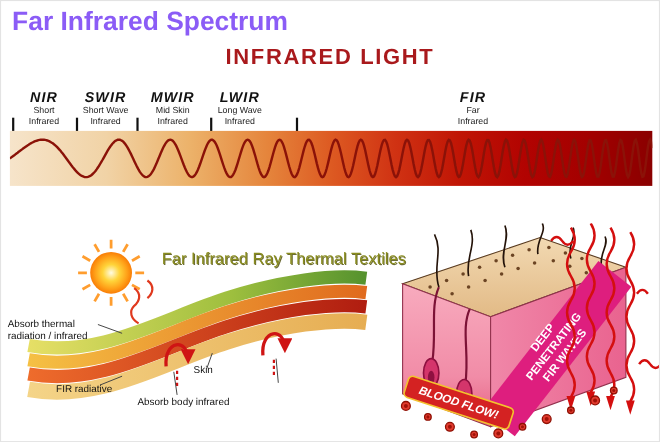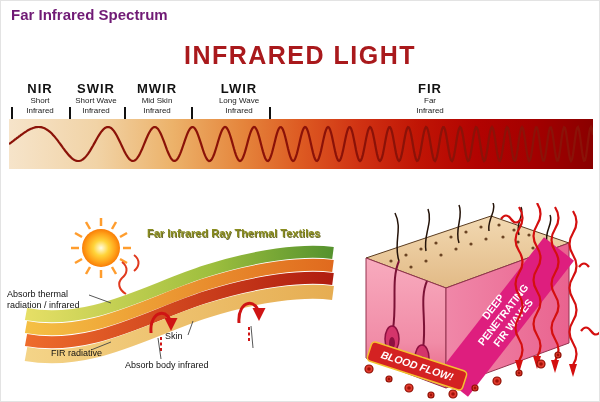--- a/index.html
+++ b/index.html
@@ -1,30 +1,30 @@
 <!DOCTYPE html>
 <html><head>
 <meta charset="utf-8">
 <style>
   html,body{margin:0;padding:0;background:#fff;}
   #canvas{position:relative;width:600px;height:402px;background:#fff;border:1px solid #e3e3e3;
     box-sizing:border-box;overflow:hidden;font-family:"Liberation Sans",sans-serif;}
-  #main-title{position:absolute;left:10px;top:5px;font-size:15px;font-weight:800;color:#701a75;}
-  #ir-heading{position:absolute;left:0;right:0;top:40px;text-align:center;font-size:25px;
+  #main-title{position:absolute;left:10px;top:5px;font-size:24px;font-weight:800;color:#8b5cf6;}
+  #ir-heading{position:absolute;left:0;right:0;top:40px;text-align:center;font-size:20px;
     font-weight:800;color:#a9191c;letter-spacing:1.5px;}
   .band{position:absolute;top:80px;transform:translateX(-50%);text-align:center;}
-  .band .abbr{font-size:13px;font-weight:800;color:#111;letter-spacing:1px;}
+  .band .abbr{font-size:13px;font-weight:800;color:#111;letter-spacing:1px;font-style:italic;}
   .band .sub{font-size:8px;color:#222;line-height:1.2;}
   .tick{position:absolute;top:106px;width:2px;height:26px;background:#111;}
   #spec-bar{position:absolute;left:8px;top:118px;width:584px;height:50px;
     background:linear-gradient(to right,#f6e4ca 0%,#f1d3a6 15%,#ecb26a 28%,#e5853c 40%,
       #dd5a22 50%,#d03213 60%,#c01505 70%,#b20301 80%,#a30000 90%,#8a0000 100%);}
   #wave-svg{position:absolute;left:8px;top:118px;}
   .lbl{position:absolute;font-size:9px;color:#111;line-height:1.25;}
-  #textiles-title{position:absolute;left:146px;top:226px;font-size:11px;font-weight:700;
+  #textiles-title{position:absolute;left:146px;top:226px;font-size:15px;font-weight:400;
     color:#8a8d1f;text-shadow:0.8px 0.8px 0 #6c6c35;}
   #tex-svg{position:absolute;left:0;top:210px;}
   #blk-svg{position:absolute;left:350px;top:202px;}
 </style>
 </head>
 <body>
 
 <div id="canvas">
 
   <div id="main-title">Far Infrared Spectrum</div>
@@ -38,21 +38,21 @@
   <div class="band" style="left:95px">
     <div class="abbr">SWIR</div>
     <div class="sub">Short Wave</div>
     <div class="sub">Infrared</div>
   </div>
   <div class="band" style="left:156px">
     <div class="abbr">MWIR</div>
     <div class="sub">Mid Skin</div>
     <div class="sub">Infrared</div>
   </div>
-  <div class="band" style="left:238px">
+  <div class="band" style="left:217px">
     <div class="abbr">LWIR</div>
     <div class="sub">Long Wave</div>
     <div class="sub">Infrared</div>
   </div>
   <div class="band" style="left:429px">
     <div class="abbr">FIR</div>
     <div class="sub">Far</div>
     <div class="sub">Infrared</div>
   </div>
 
@@ -132,21 +132,21 @@
       <line x1="90" y1="139" x2="110" y2="131"></line>
       <line x1="187" y1="124" x2="192" y2="110"></line>
       <line x1="160" y1="148" x2="157" y2="127"></line>
       <line x1="252" y1="137" x2="250" y2="115"></line>
     </g>
   </svg>
 
   <div id="textiles-title">Far Infrared Ray Thermal Textiles</div>
   <div class="lbl" style="left:6px;top:288px;width:92px">Absorb thermal radiation / infrared</div>
   <div class="lbl" style="left:50px;top:347px">FIR radiative</div>
-  <div class="lbl" style="left:164px;top:330px">Skin</div>
+  <div class="lbl" style="left:175px;top:330px">Skin</div>
   <div class="lbl" style="left:124px;top:359px">Absorb body infrared</div>
 
   <svg id="blk-svg" width="250" height="200" viewBox="0 0 250 200">
     <defs>
       <linearGradient id="tf" x1="0" y1="0" x2="0" y2="1">
           <stop offset="0%" stop-color="#f2d9b2"></stop>
           <stop offset="100%" stop-color="#e2ba86"></stop>
         </linearGradient>
       <linearGradient id="ff" x1="0" y1="0" x2="0" y2="1">
           <stop offset="0%" stop-color="#f8abbe"></stop>

